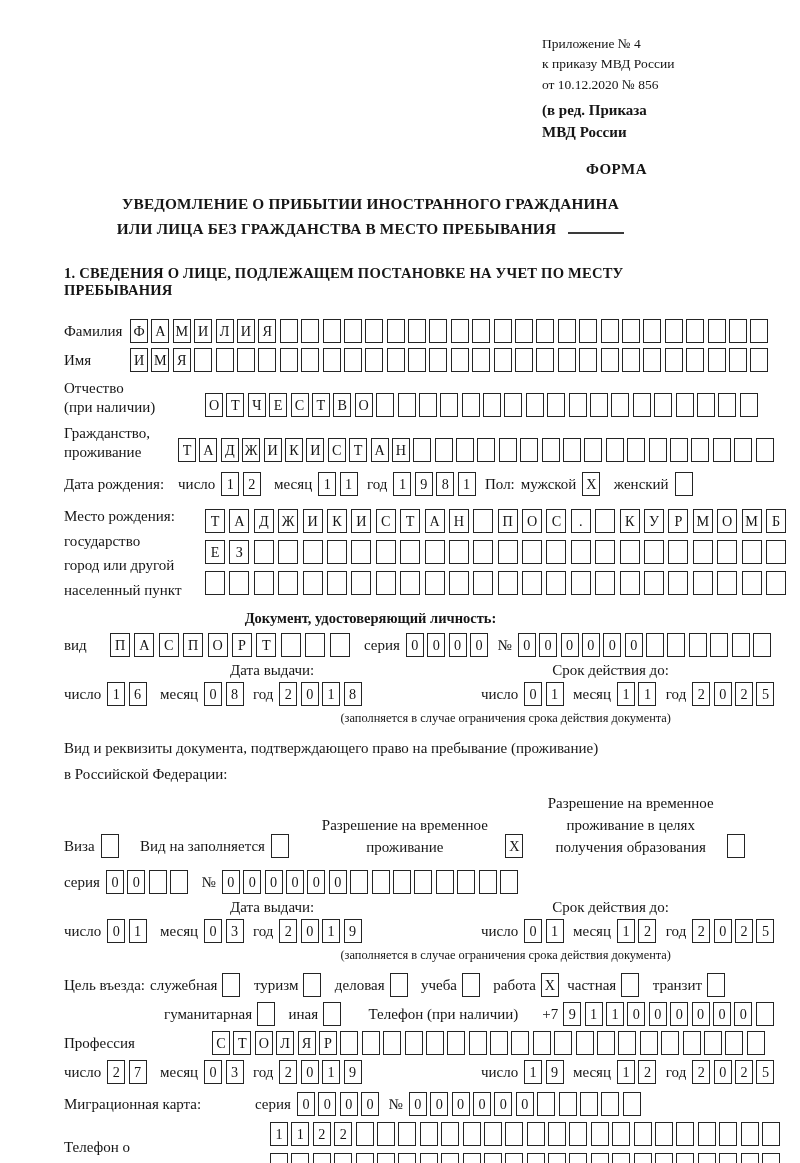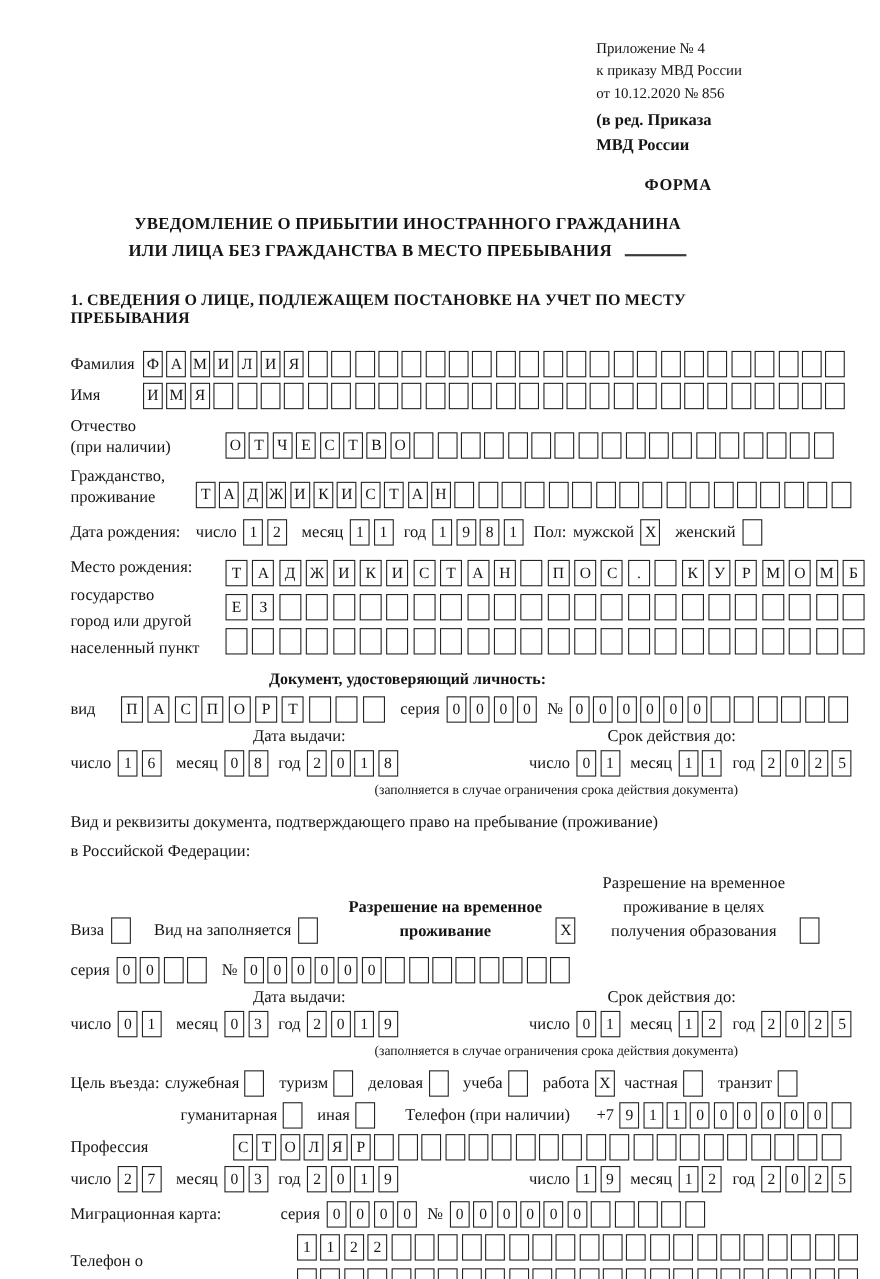--- a/index.html
+++ b/index.html
@@ -421,21 +421,21 @@
 
   <div class="frow perm">
     <span class="lab mr6">Виза</span>
     <div class="cells">
         <span class="cell"></span>
       </div>
     <span class="lab mr6" style="margin-left:18px;">Вид на заполняется</span>
     <div class="cells">
         <span class="cell"></span>
       </div>
-    <div class="wraplab w185" style="margin-left:20px;margin-right:8px;font-weight:bold;">Разрешение на временное проживание</div>
+    <div class="wraplab w185" style="margin-left:20px;margin-right:8px;">Разрешение на временное проживание</div>
     <div class="cells">
         <span class="cell">X</span>
       </div>
     <div class="wraplab w172" style="margin-left:18px;margin-right:10px;">Разрешение на временное проживание в целях получения образования</div>
     <div class="cells">
         <span class="cell"></span>
       </div>
   </div>
 
   <div class="frow">

